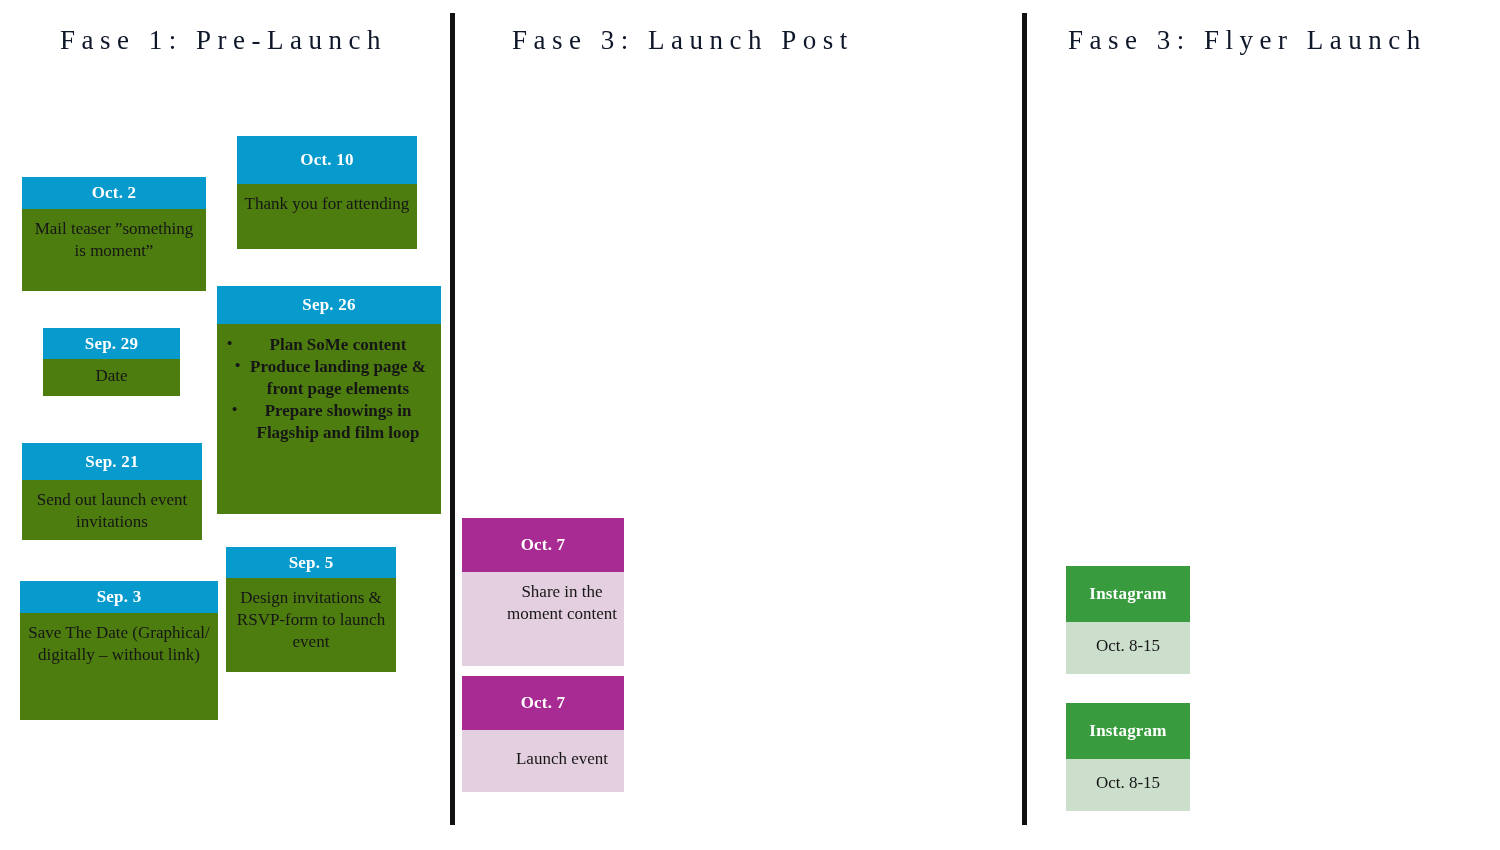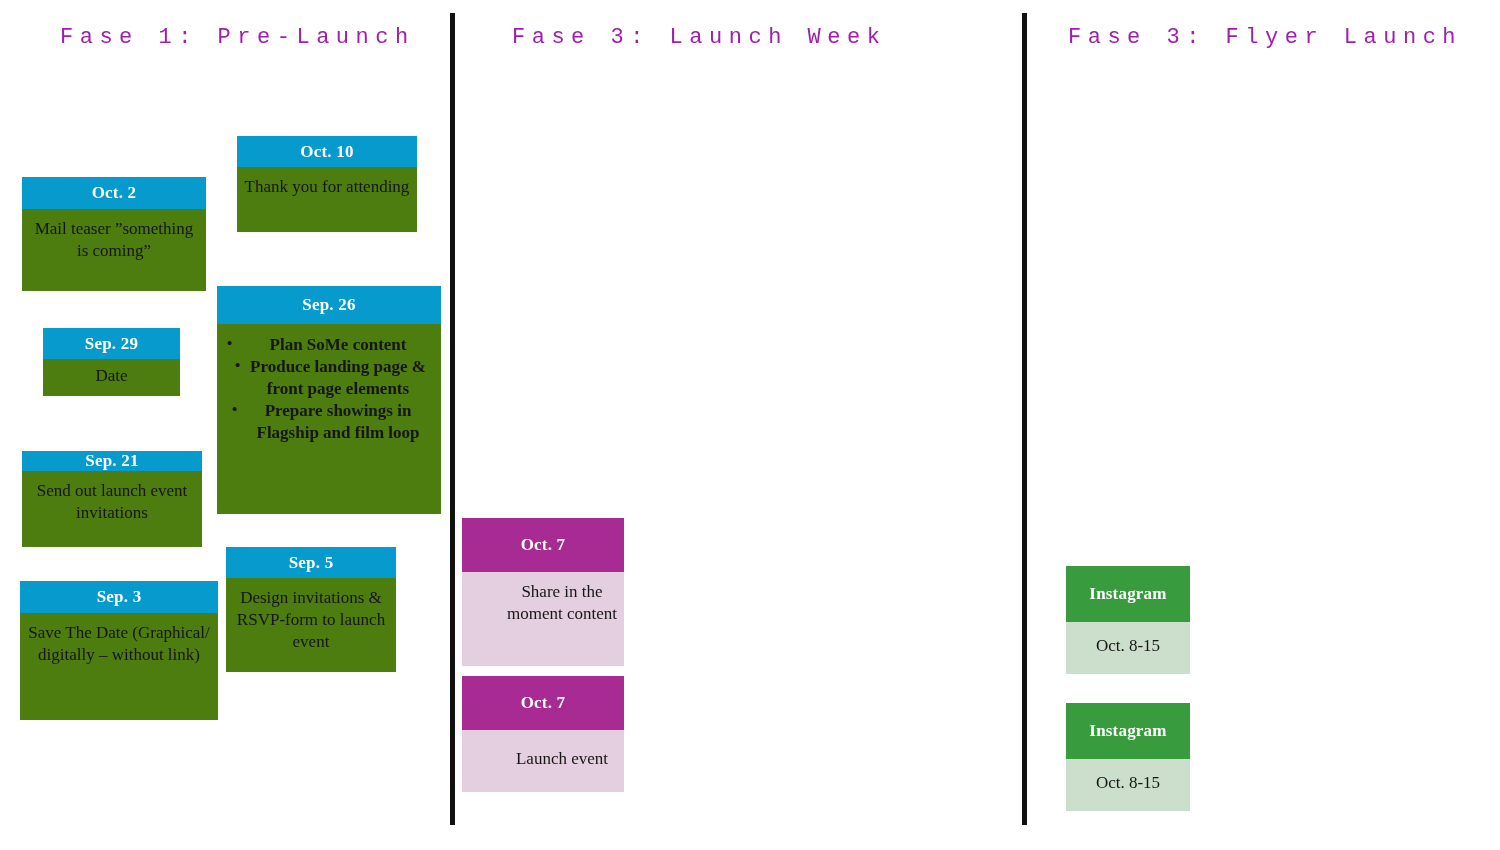--- a/index.html
+++ b/index.html
@@ -20,25 +20,25 @@
   .canvas {
     position: absolute;
     left: 0; top: 0;
     width: 1500px;
     height: 850px;
   }
 
   
   .phase-title {
     position: absolute;
-    font-family: Liberation Mono, monospace;
-    font-size: 22px;
+    font-family: Liberation Serif, serif;
+    font-size: 27px;
     font-weight: 400;
     letter-spacing: 6.5px;
-    color: #a21caf;
+    color: #0f172a;
     white-space: nowrap;
     line-height: 1;
   }
   #title-1 { left: 60px;   top: 27px; }
   #title-2 { left: 512px;  top: 27px; }
   #title-3 { left: 1068px; top: 27px; }
 
   
   .divider {
     position: absolute;
@@ -112,48 +112,48 @@
   ul.bullets li.b1::before { left: -18px; }
   ul.bullets li.b2::before { left: -10px; }
   ul.bullets li.b3::before { left: -13px; }
 </style>
 </head>
 <body>
 
 <div class="canvas">
 
   <div class="phase-title" id="title-1">Fase 1: Pre-Launch</div>
-  <div class="phase-title" id="title-2">Fase 3: Launch Week</div>
+  <div class="phase-title" id="title-2">Fase 3: Launch Post</div>
   <div class="phase-title" id="title-3">Fase 3: Flyer Launch</div>
 
   <div class="divider" id="divider-1"></div>
   <div class="divider" id="divider-2"></div>
 
   <div class="card theme-blue" style="left:22px; top:177px; width:184px;">
     <div class="card-header" style="height:32px;">Oct. 2</div>
-    <div class="card-body" style="height:82px;">Mail teaser ”something is coming”</div>
+    <div class="card-body" style="height:82px;">Mail teaser ”something is moment”</div>
   </div>
 
   <div class="card theme-blue" style="left:43px; top:328px; width:137px;">
     <div class="card-header" style="height:31px;">Sep. 29</div>
     <div class="card-body centered" style="height:37px;">Date</div>
   </div>
 
   <div class="card theme-blue" style="left:22px; top:443px; width:180px;">
-    <div class="card-header" style="height:20px;margin-top:8px;">Sep. 21</div>
-    <div class="card-body" style="height:76px;">Send out launch event invitations</div>
+    <div class="card-header" style="height:37px;">Sep. 21</div>
+    <div class="card-body" style="height:60px;">Send out launch event invitations</div>
   </div>
 
   <div class="card theme-blue" style="left:20px; top:581px; width:198px;">
     <div class="card-header" style="height:32px;">Sep. 3</div>
     <div class="card-body" style="height:107px;">Save The Date (Graphical/ digitally – without link)</div>
   </div>
 
   <div class="card theme-blue" style="left:237px; top:136px; width:180px;">
-    <div class="card-header" style="height:31px;">Oct. 10</div>
+    <div class="card-header" style="height:48px;">Oct. 10</div>
     <div class="card-body" style="height:65px;">Thank you for attending</div>
   </div>
 
   <div class="card theme-blue" style="left:217px; top:286px; width:224px;">
     <div class="card-header" style="height:38px;">Sep. 26</div>
     <div class="card-body" style="height:190px; padding-top:10px;">
       <ul class="bullets">
         <li class="b1">Plan SoMe content</li>
         <li class="b2">Produce landing page &amp; front page elements</li>
         <li class="b3">Prepare showings in Flagship and film loop</li>

